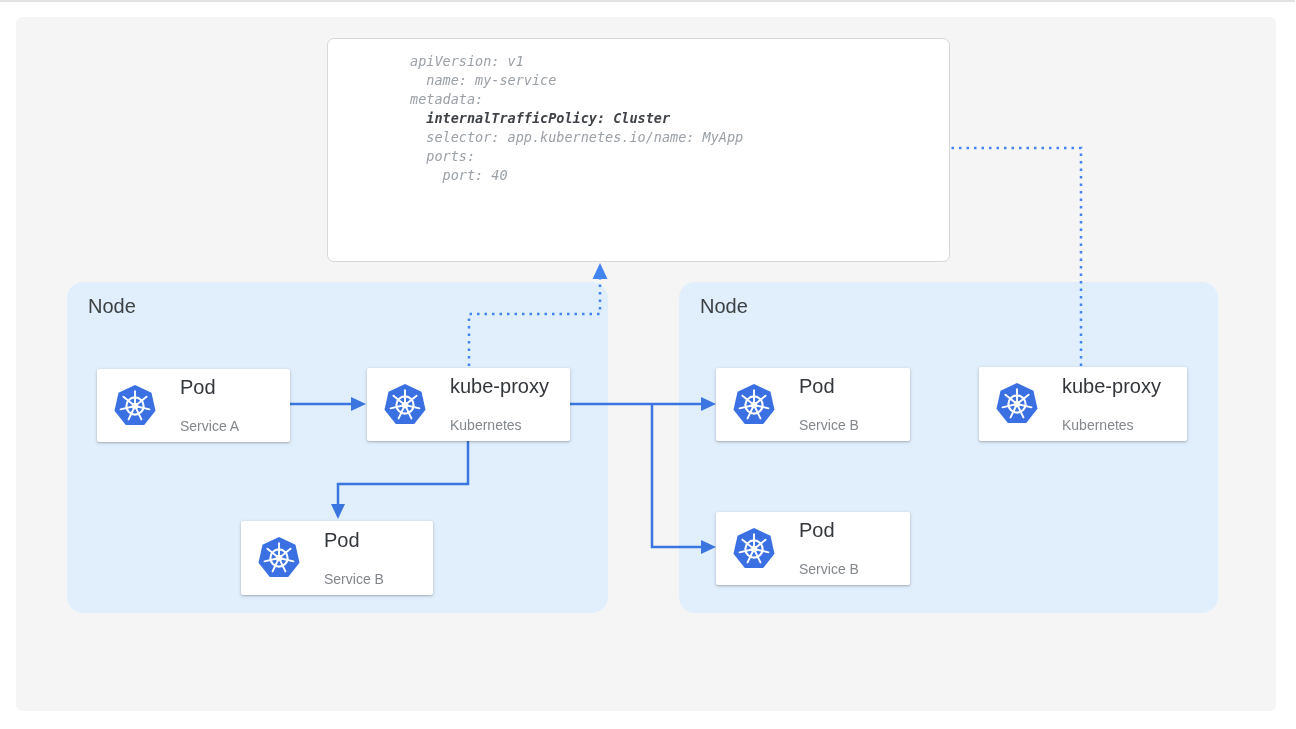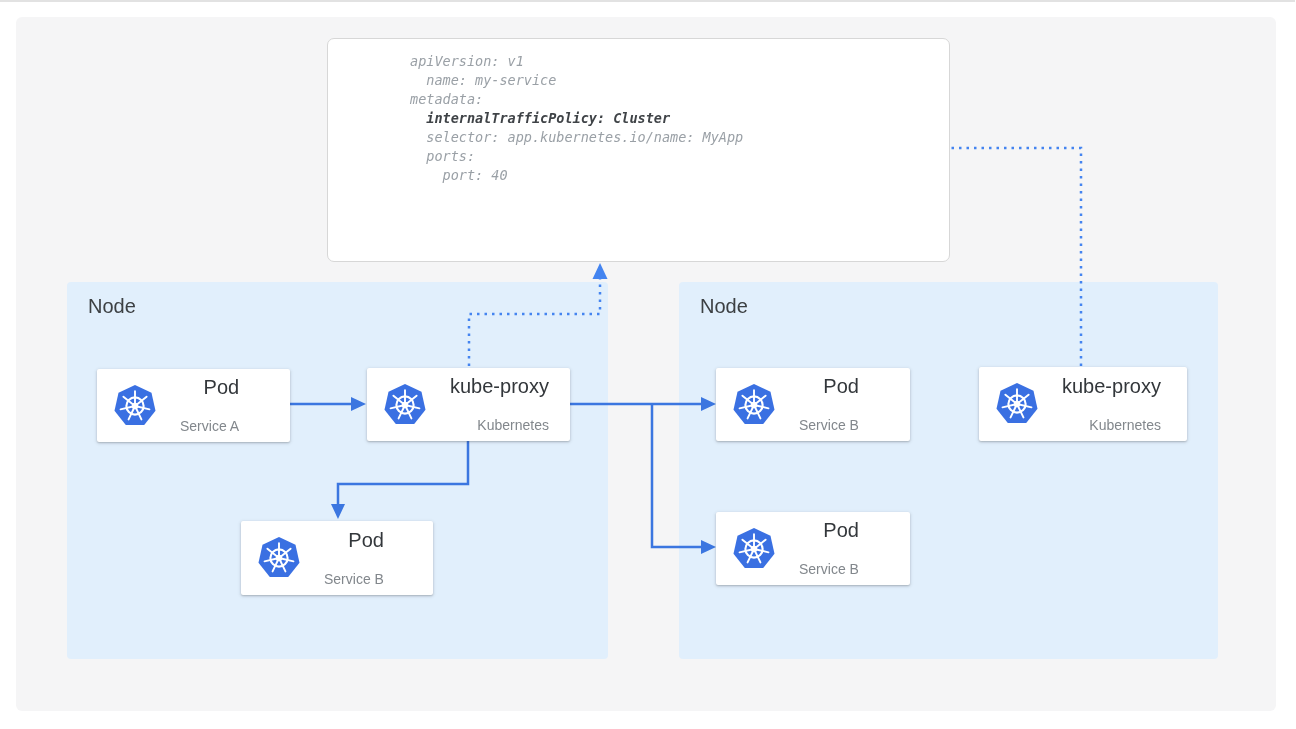--- a/index.html
+++ b/index.html
@@ -16,34 +16,34 @@
     position:absolute;left:327px;top:38px;width:623px;height:224px;box-sizing:border-box;
     background:#ffffff;border:1px solid var(--yaml-border,#d7d7d7);border-radius:7px;
     padding:13px 10px 0 82px;
   }
   .yline{
     white-space:pre;font-family:"DejaVu Sans Mono","Liberation Mono",monospace;
     font-style:italic;font-size:13.5px;line-height:19px;color:var(--yaml-gray,#9aa0a6);
   }
   .yline .ybold{color:var(--yaml-dark,#3f4347);font-weight:700;}
   .node-box{
-    position:absolute;top:282px;height:377px;background:var(--node-bg,#e1effc);border-radius:4px;
+    position:absolute;top:282px;height:331px;background:var(--node-bg,#e1effc);border-radius:16px;
   }
   .node-box.left{left:67px;width:541px;}
   .node-box.right{left:679px;width:539px;}
   .node-label{
     position:absolute;left:21px;top:13px;font-size:20px;color:var(--node-label,#3c4043);
   }
   .card{
     position:absolute;background:#ffffff;border-radius:2px;box-sizing:border-box;
     box-shadow:0 1px 2px rgba(60,64,67,.28),0 1px 4px rgba(60,64,67,.14);
     display:flex;align-items:center;padding-left:15px;
   }
   .k8s-icon{width:46px;height:46px;flex:0 0 46px;display:block;}
-  .card-text{display:flex;flex-direction:column;justify-content:center;margin-left:22px;gap:21px;text-align:right;}
+  .card-text{display:flex;flex-direction:column;justify-content:center;margin-left:22px;gap:21px;}
   .card-title{font-size:20px;color:var(--card-title,#33373b);line-height:1.1;}
   .card-subtitle{font-size:14px;color:var(--subtitle-gray,#82878c);line-height:1.1;}
   svg.overlay{position:absolute;left:0;top:0;width:1296px;height:729px;pointer-events:none;}
   .solid-line{stroke:var(--accent-blue,#3b76e0);stroke-width:2.5;fill:none;}
   .solid-head{fill:var(--accent-blue,#3b76e0);}
   .dot-line{stroke:var(--dotted-blue,#4484f0);stroke-width:2.5;fill:none;stroke-dasharray:2.5 5;}
   .dot-head{fill:var(--dotted-blue,#4484f0);}
   .hidden-defs{position:absolute;width:0;height:0;overflow:hidden;}
 </style>
 </head>

